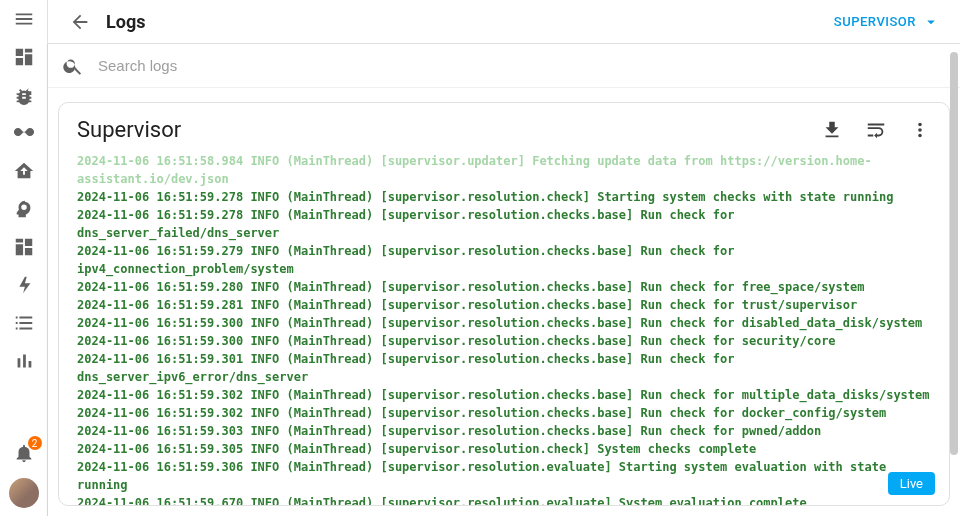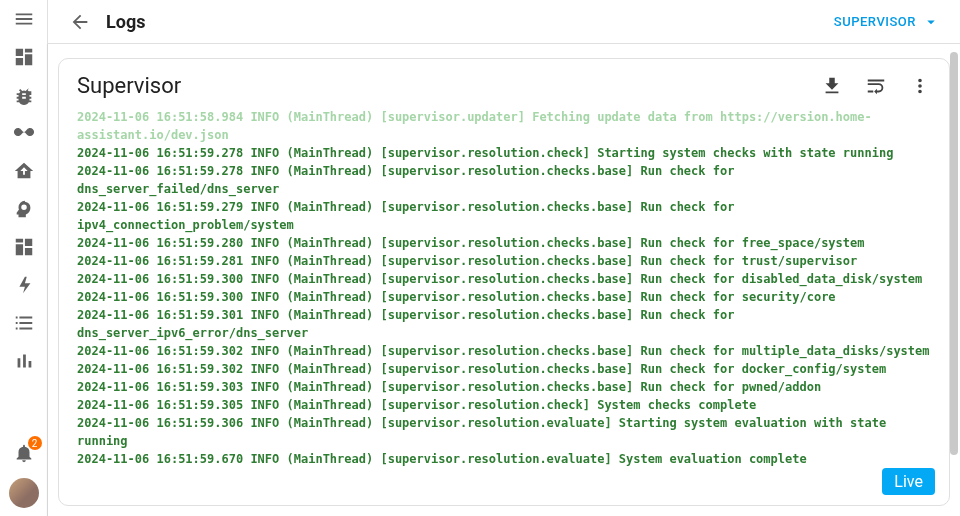--- a/index.html
+++ b/index.html
@@ -42,21 +42,21 @@
   .card-header { display: flex; align-items: center; padding: 14px 18px 10px 18px; }
   .card-title { font-size: 22px; font-weight: 400; }
   .card-header-spacer { flex: 1; }
   .card-actions { display: flex; gap: 22px; align-items: center; }
   .card-actions .act { color: #424242; cursor: pointer; display: flex; }
   .card-actions svg { width: 22px; height: 22px; fill: currentColor; }
   
   .log-body { flex: 1; overflow: hidden; padding: 0 18px 12px 18px; font-family: ui-monospace, SFMono-Regular, "Menlo", "Consolas", monospace; font-size: 12px; line-height: 18px; color: #2e7d32; white-space: pre-wrap; word-break: break-word; position: relative; font-weight: bold; }
   .log-line.faded { color: #a5d6a7; }
   
-  .live-badge { position: absolute; right: 14px; bottom: 10px; background: #03a9f4; color: #fff; font-size: 16px; padding: 4px 12px; border-radius: 4px; font-family: -apple-system, BlinkMacSystemFont, "Segoe UI", Roboto, Arial, sans-serif; }
+  .live-badge { position: absolute; right: 14px; bottom: 10px; background: #03a9f4; color: #fff; font-size: 13px; padding: 4px 12px; border-radius: 4px; font-family: -apple-system, BlinkMacSystemFont, "Segoe UI", Roboto, Arial, sans-serif; }
   
   
   .page-scroll { position: absolute; right: 2px; top: 52px; bottom: 6px; width: 8px; }
   .page-scroll .track { position: absolute; inset: 0; background: transparent; }
   .page-scroll .thumb { position: absolute; left: 0; right: 0; top: 0; height: 88%; background: #c9c9c9; border-radius: 4px; }
 </style>
 </head>
 <body>
 
 <div class="app">
@@ -137,20 +137,26 @@
       <div class="title">Logs</div>
       <div class="appbar-spacer"></div>
       <div class="source-select">
         <span>SUPERVISOR</span>
         <svg viewBox="0 0 24 24">
             <path d="M7 10l5 5 5-5z"></path>
           </svg>
       </div>
     </div>
 
+    <div class="searchbar">
+      <svg viewBox="0 0 24 24">
+          <path d="M15.5 14h-.8l-.3-.3A6.5 6.5 0 1 0 14 15.5l.3.3v.8l5 5 1.5-1.5-5-5zm-6 0a4.5 4.5 0 1 1 0-9 4.5 4.5 0 0 1 0 9z"></path>
+        </svg>
+      <input type="text" placeholder="Search logs" style="">
+    </div>
 
     <div class="content">
       <div class="card">
         <div class="card-header">
           <div class="card-title">Supervisor</div>
           <div class="card-header-spacer"></div>
           <div class="card-actions">
             <div class="act">
               <svg viewBox="0 0 24 24">
                   <path d="M5 20h14v-2H5v2M19 9h-4V3H9v6H5l7 7 7-7z"></path>

